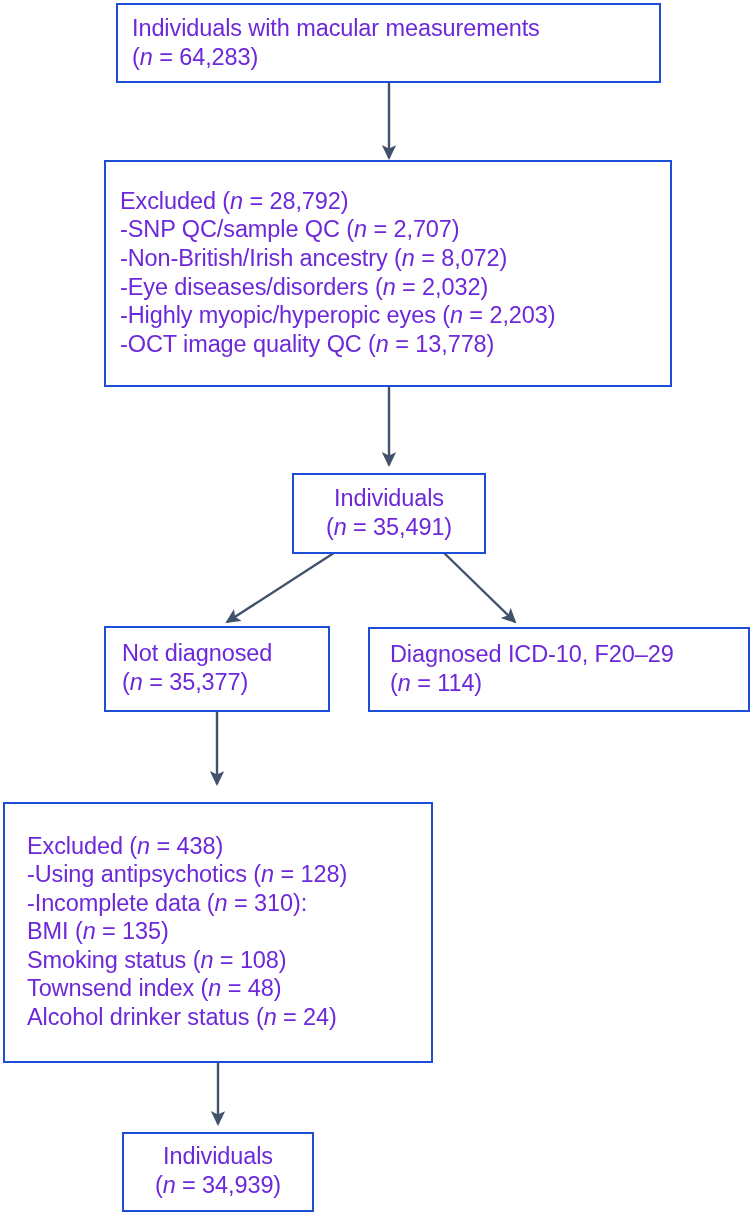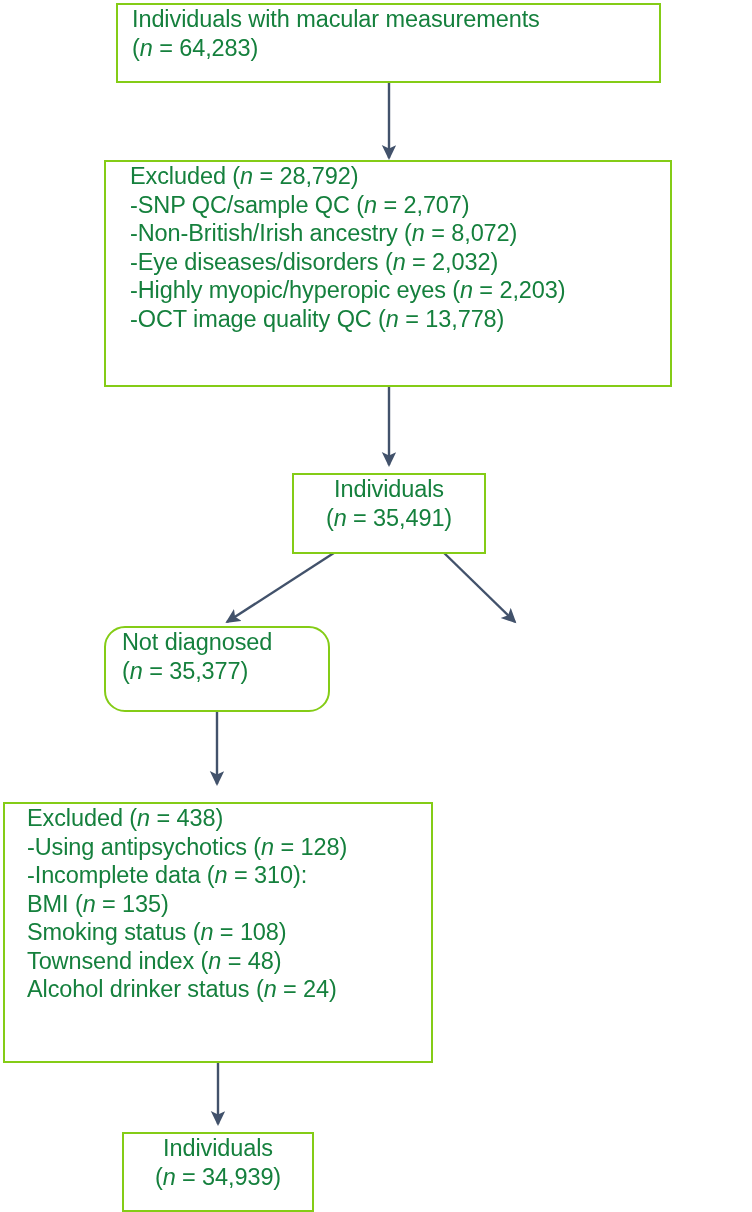--- a/index.html
+++ b/index.html
@@ -22,30 +22,30 @@
     position: absolute;
     left: 0;
     top: 0;
     width: 752px;
     height: 1212px;
     pointer-events: none;
   }
   .node {
     position: absolute;
     box-sizing: border-box;
-    border: 2px solid #84cc16;
+    border: 2px solid #1d4ed8;
     background: #ffffff;
-    color: #15803d;
+    color: #6d28d9;
     font-size: 23.5px;
     line-height: 1.215;
     letter-spacing: -0.1px;
     white-space: pre-line;
     display: flex;
     flex-direction: column;
-    justify-content: flex-start;
+    justify-content: center;
   }
   .node .node-text {
     display: block;
     white-space: pre-line;
   }
   
   .node.center-text {
     align-items: center;
     text-align: center;
     margin-top: 6px;
@@ -57,32 +57,31 @@
 
   
   #node-macular {
     left: 116px; top: 3px;
     width: 545px; height: 80px;
     padding: 0 0 0 14px;
   }
   #node-excluded-1 {
     left: 104px; top: 160px;
     width: 568px; height: 227px;
-    padding: 0 0 2px 24px;
+    padding: 0 0 2px 14px;
   }
   #node-individuals-1 {
     left: 292px; top: 467px;
     width: 194px; height: 81px;
     padding: 0 4px 2px 4px;
   }
   #node-not-diagnosed {
     left: 104px; top: 626px;
     width: 226px; height: 86px;
     padding: 0 0 2px 16px;
-    border-radius: 21px;
   }
   #node-diagnosed {
     left: 368px; top: 627px;
     width: 382px; height: 85px;
     padding: 0 0 2px 20px;
   }
   #node-excluded-2 {
     left: 3px; top: 786px;
     width: 430px; height: 261px;
     padding: 0 0 2px 22px;
@@ -129,20 +128,23 @@
   </div>
 
   <div class="node center-text" id="node-individuals-1">
     <span class="node-text">Individuals<br>(<span class="nvar">n</span> = 35,491)</span>
   </div>
 
   <div class="node left-text" id="node-not-diagnosed">
     <span class="node-text">Not diagnosed<br>(<span class="nvar">n</span> = 35,377)</span>
   </div>
 
+  <div class="node left-text" id="node-diagnosed">
+    <span class="node-text">Diagnosed ICD-10, F20–29<br>(<span class="nvar">n</span> = 114)</span>
+  </div>
 
   <div class="node left-text" id="node-excluded-2">
     <span class="node-text">Excluded (<span class="nvar">n</span> = 438)<br>-Using antipsychotics (<span class="nvar">n</span> = 128)<br>-Incomplete data (<span class="nvar">n</span> = 310):<br>BMI (<span class="nvar">n</span> = 135)<br>Smoking status (<span class="nvar">n</span> = 108)<br>Townsend index (<span class="nvar">n</span> = 48)<br>Alcohol drinker status (<span class="nvar">n</span> = 24)</span>
   </div>
 
   <div class="node center-text" id="node-individuals-2">
     <span class="node-text">Individuals<br>(<span class="nvar">n</span> = 34,939)</span>
   </div>
 
 </div>

